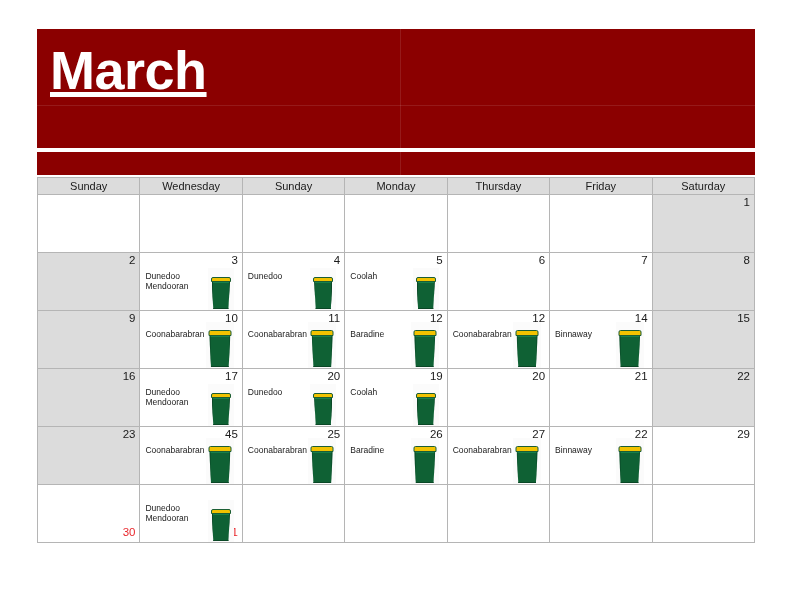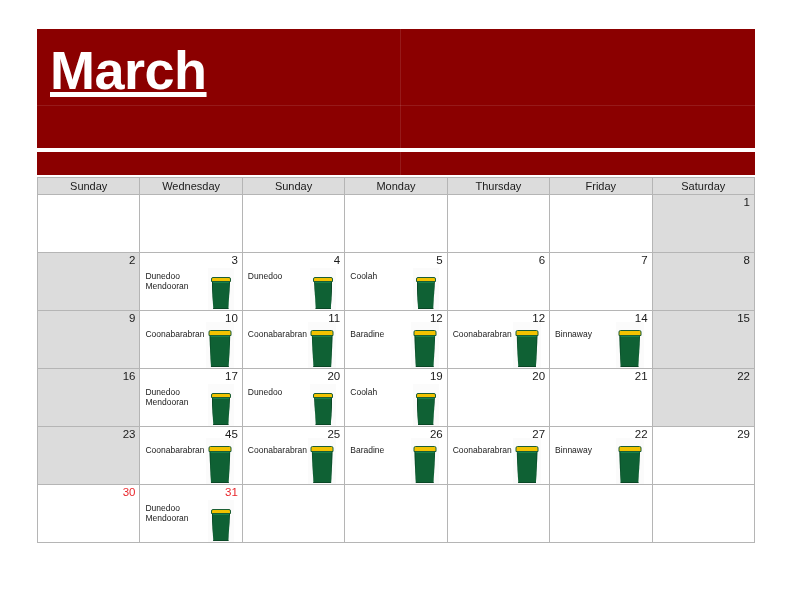--- a/index.html
+++ b/index.html
@@ -125,20 +125,21 @@
     position: absolute;
     right: 4px;
     top: 1px;
     font-size: 11.5px;
     color: #1a1a1a;
     line-height: 12px;
     text-align: right;
   }
   .daynum.redday {
     color: #e8272c;
+    margin-top: 40px;
   }
   .event-text {
     position: absolute;
     left: 5px;
     top: 18px;
     font-size: 8.5px;
     color: #1a1a1a;
     line-height: 10px;
     white-space: pre-line;
     text-align: left;

